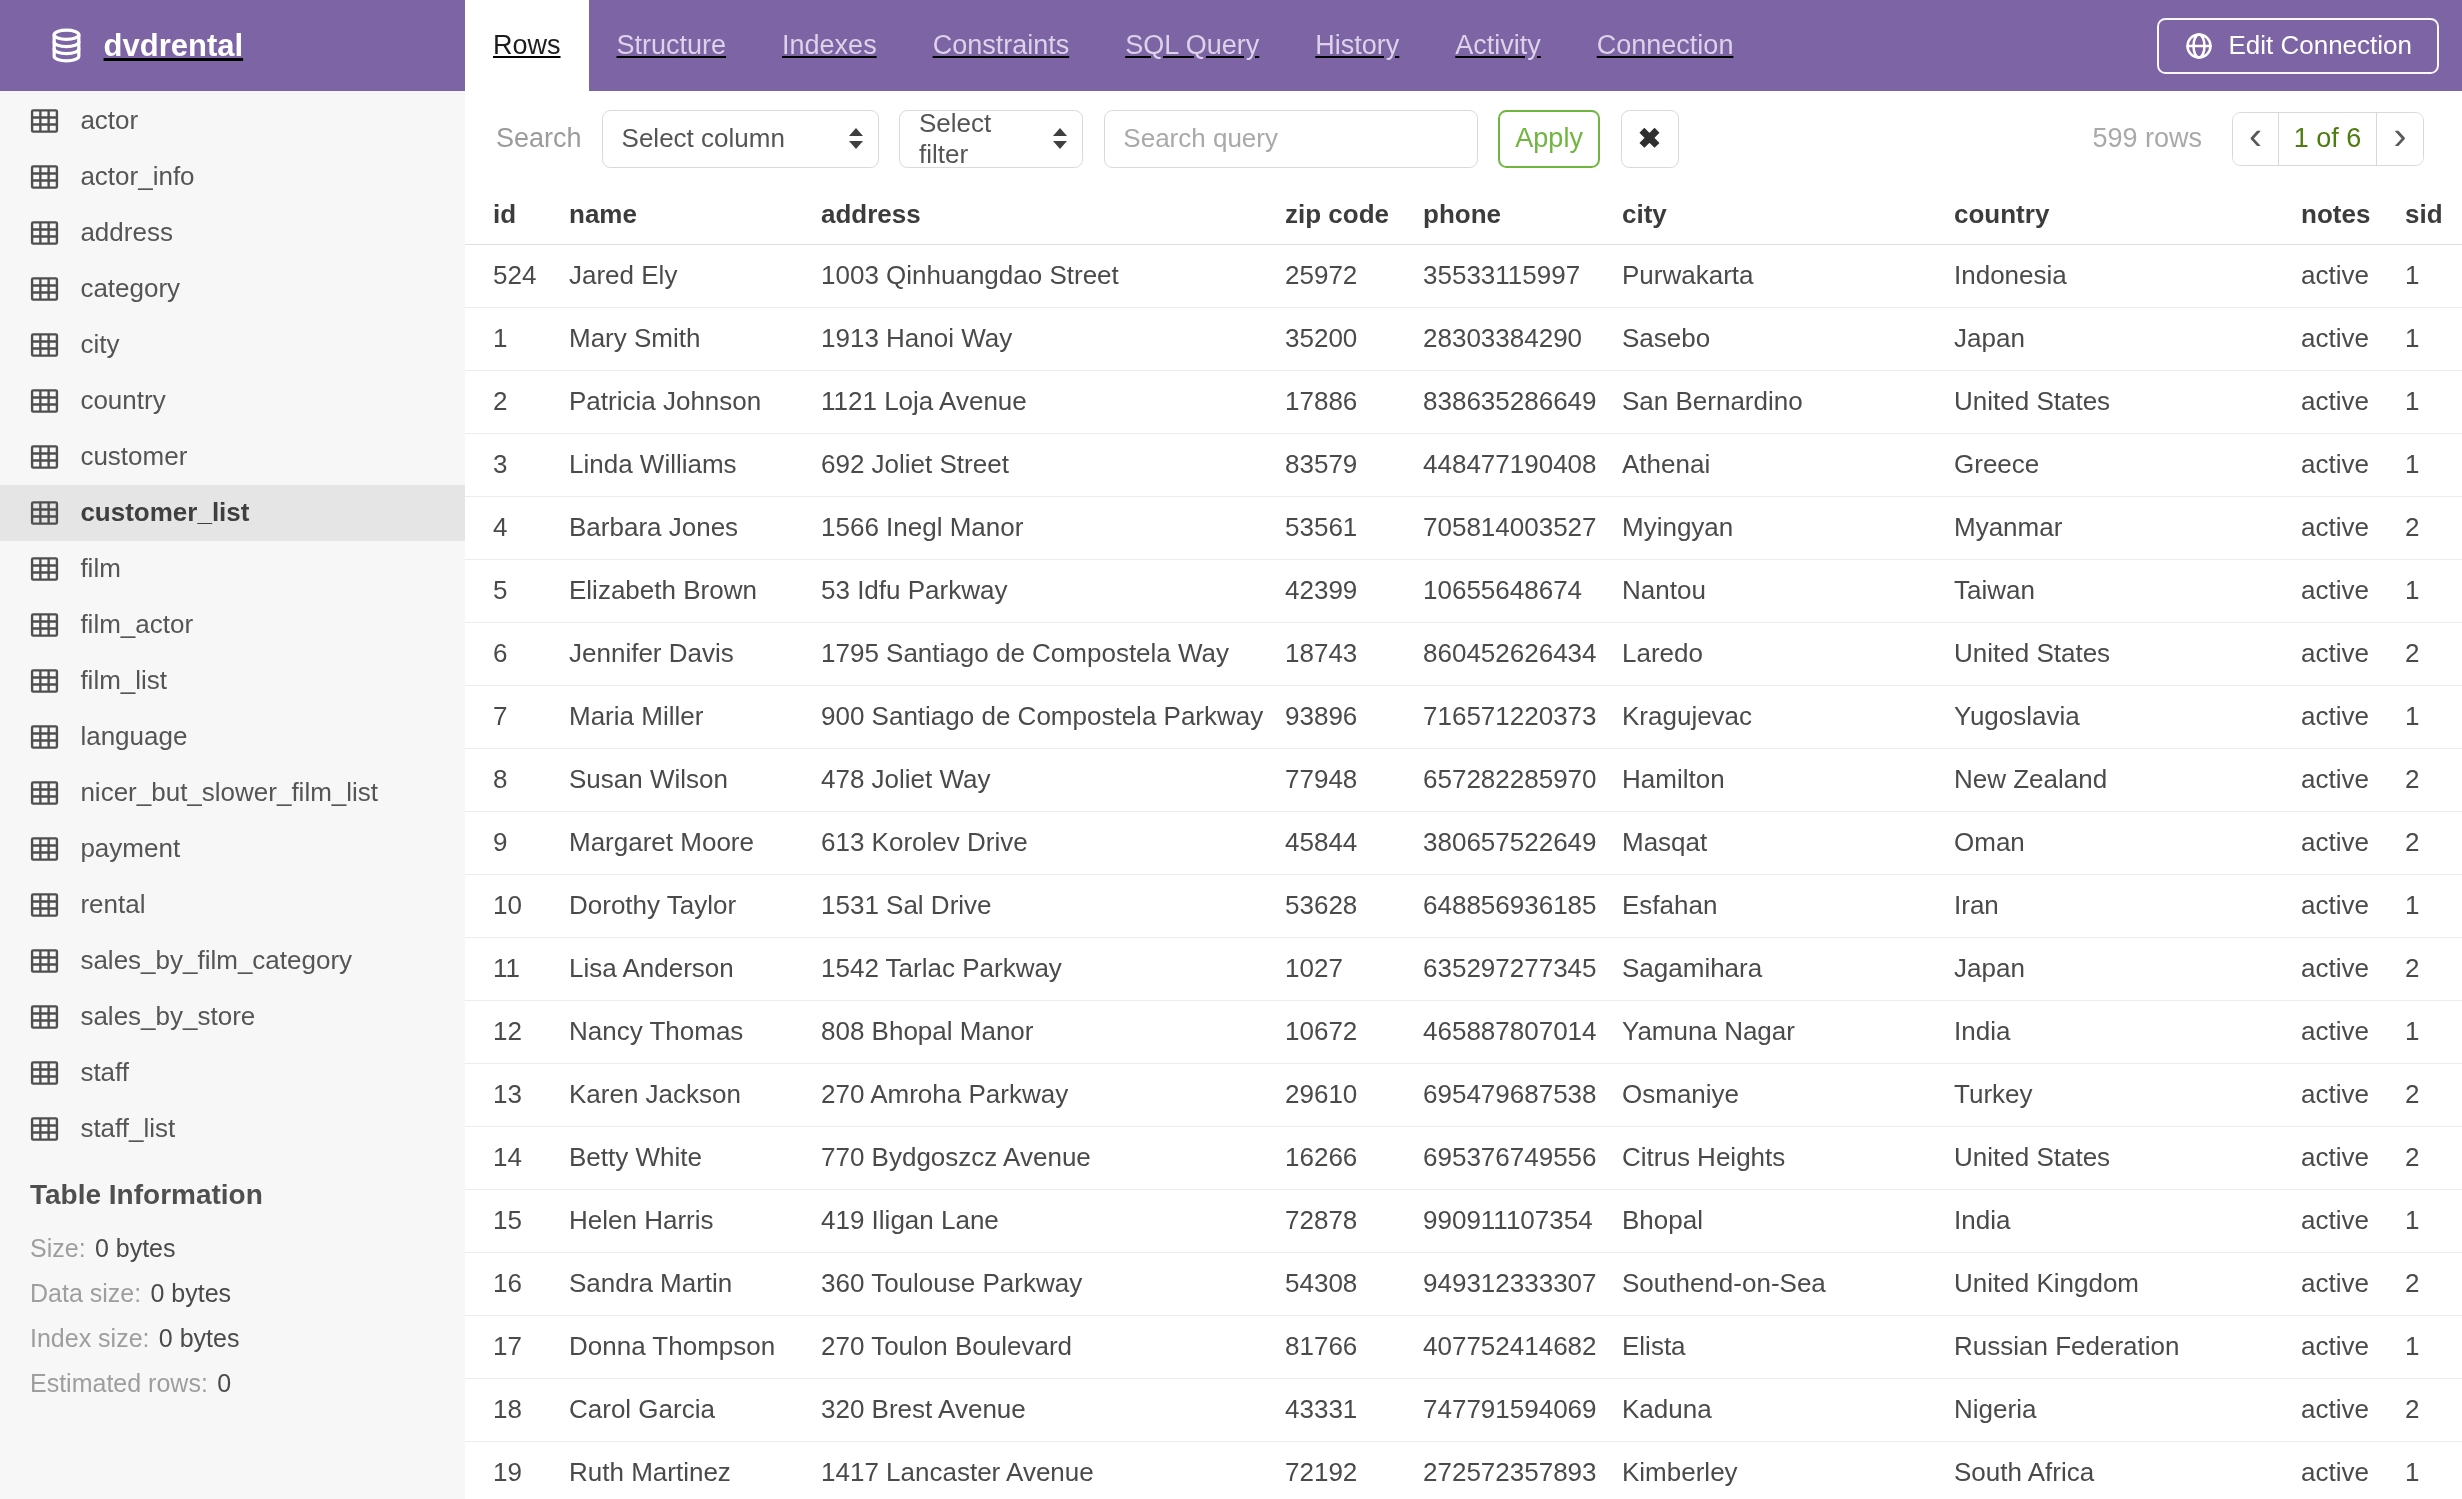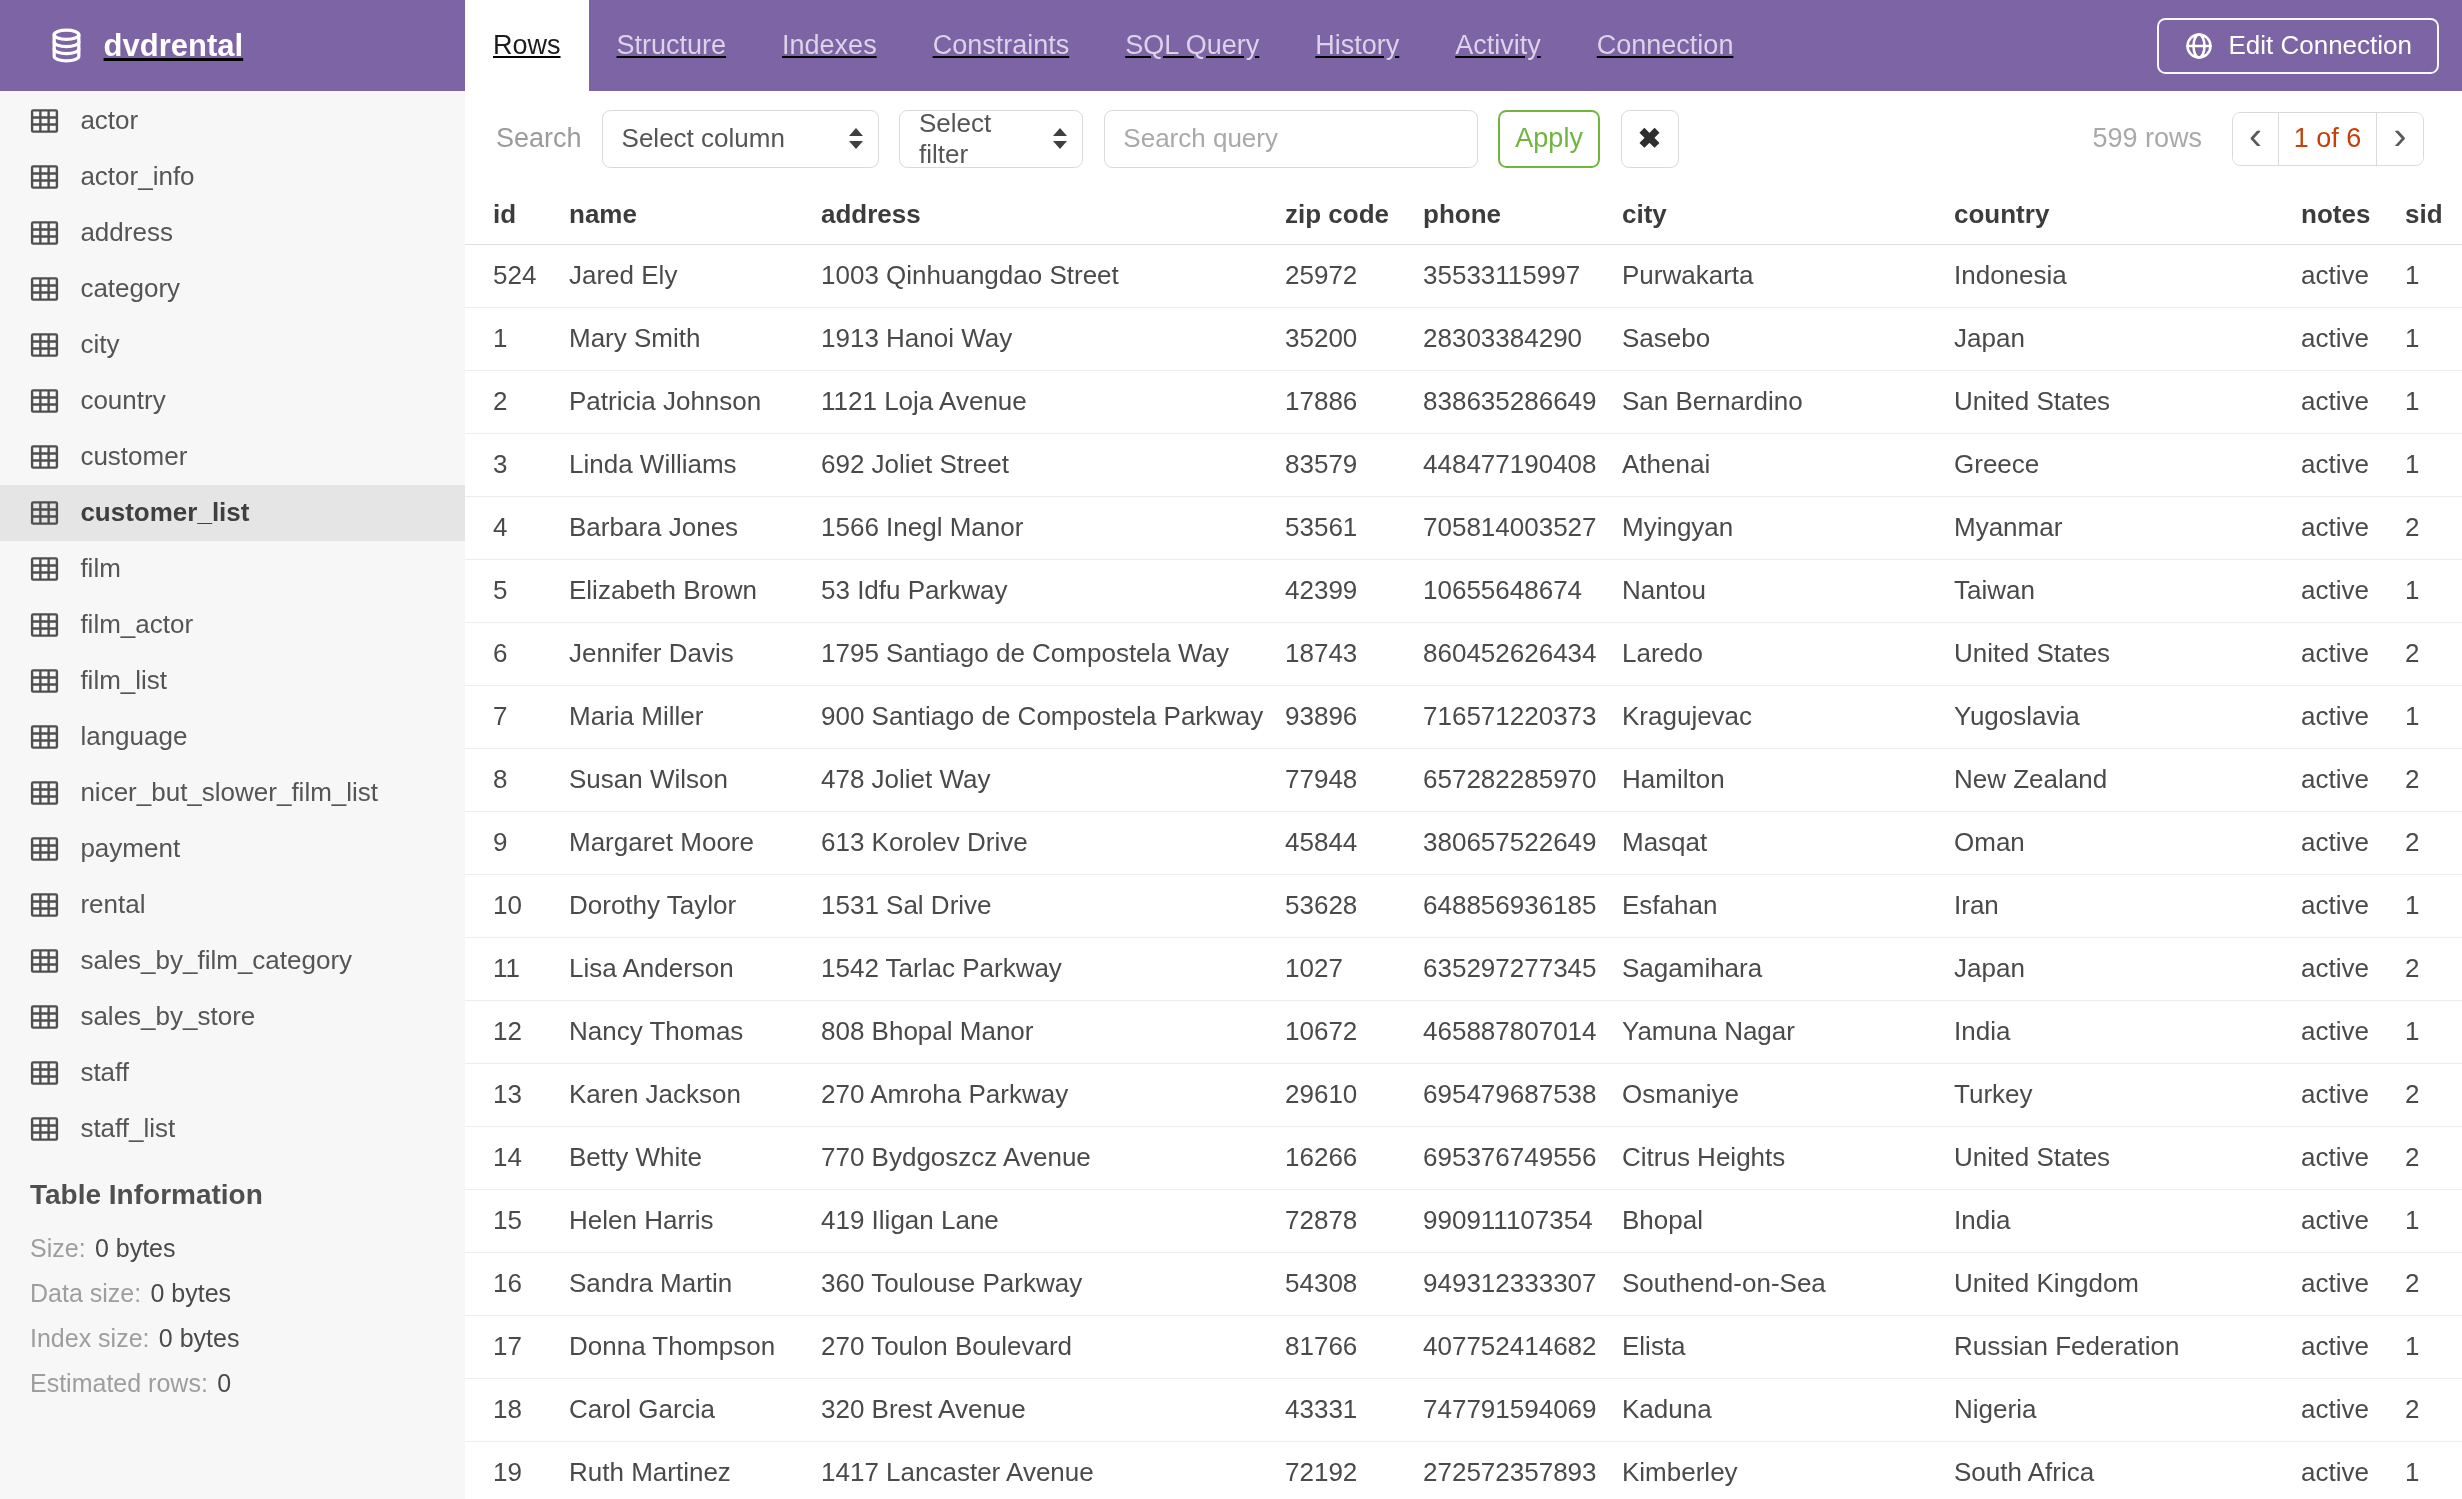--- a/index.html
+++ b/index.html
@@ -65,21 +65,21 @@
     background:#fff;border-radius:8.4px;font-size:27px;font-family:inherit;margin-right:20.4px;}
   .clear-btn{width:58px;height:58px;border:1.9px solid var(--border-mid);background:#fff;border-radius:8.4px;
     font-size:28px;color:#2e2e2e;font-weight:bold;font-family:inherit;line-height:1;}
   .flex-spacer{flex:1;}
   .rowcount{font-size:27px;color:#A9A9A9;margin-right:30px;}
   .pager{display:flex;align-items:stretch;height:54px;border:1.9px solid var(--border-mid);border-radius:8.4px;overflow:hidden;background:#fff;}
   .pager .prev,.pager .next{width:46px;display:flex;align-items:center;justify-content:center;
     background:#fff;border:none;font-size:39px;color:#5a5a5a;font-family:inherit;padding:0 0 5.6px 0;}
   .pager .prev{border-right:1.9px solid var(--border-mid);}
   .pager .page-ind{width:98px;display:flex;align-items:center;justify-content:center;
-    font-size:27px;color:#c2410c;border-right:1.9px solid var(--border-mid);}
+    font-size:27px;color:#4d7c0f;border-right:1.9px solid var(--border-mid);}
   
   .grid-wrap{flex:1;overflow:hidden;}
   table.grid{width:100%;border-collapse:collapse;table-layout:fixed;}
   table.grid th{height:58px;text-align:left;font-size:26px;font-weight:bold;color:var(--text-dark);
     padding:0;border-bottom:1.9px solid #DEDEDE;white-space:nowrap;overflow:hidden;}
   table.grid td{height:63px;font-size:26px;color:var(--text-med);padding:0;
     border-bottom:1.9px solid var(--row-border);white-space:nowrap;overflow:hidden;}
   table.grid th:first-child,table.grid td:first-child{padding-left:28px;}
 </style>
 </head>

